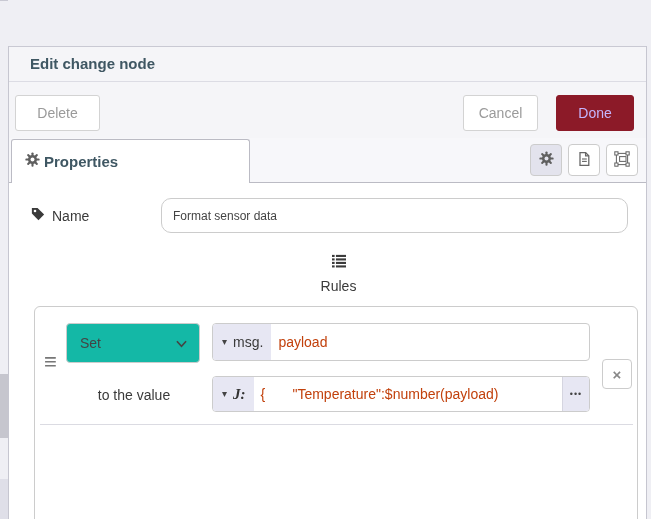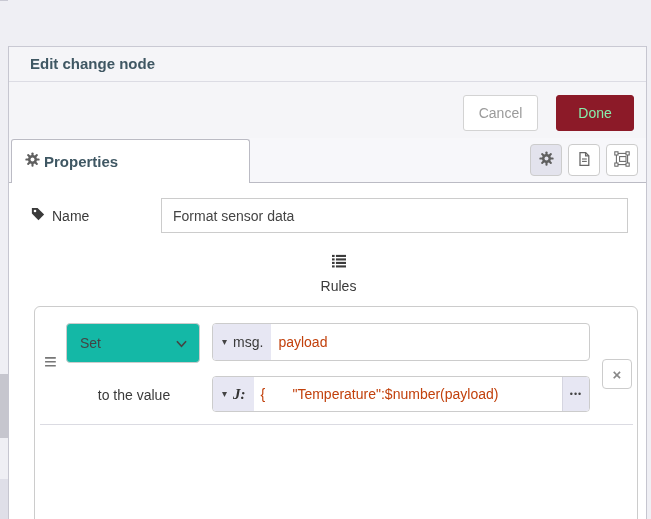--- a/index.html
+++ b/index.html
@@ -20,37 +20,37 @@
 
   .hdr{height:36px;background:#F5F5F8;border-top:1px solid #C9C9D3;border-bottom:1px solid #DCDCE4;box-sizing:border-box;}
   .hdr-title{padding-left:21px;line-height:33px;font-size:15px;font-weight:bold;color:#3F5763;}
 
   .toolbar{height:56px;background:#F5F5F8;position:relative;}
   .btn{position:absolute;top:13px;height:36px;box-sizing:border-box;background:#fff;
     border:1px solid #D3D3D3;border-radius:3px;color:#9A9A9A;font-size:14px;
     font-family:"Liberation Sans",sans-serif;cursor:pointer;}
   .btn-delete{left:6px;width:85px;}
   .btn-cancel{right:108px;width:75px;}
-  .btn-done{right:12px;width:78px;background:#8C1A28;border-color:#8C1A28;color:#86efac;font-weight:500;}
+  .btn-done{right:12px;width:78px;background:#8C1A28;border-color:#8C1A28;color:#c4b5fd;font-weight:500;}
 
   .tabbar{height:45px;background:#F7F7FA;border-bottom:1px solid #BBBBC4;box-sizing:border-box;position:relative;}
   .tab{position:absolute;left:2px;top:1px;width:239px;height:44px;background:#fff;
     border:1px solid #BBBBC4;border-bottom:none;border-radius:3px 3px 0 0;box-sizing:border-box;
     display:flex;align-items:center;gap:4px;padding-left:13px;cursor:pointer;}
   .tab-label{font-size:15px;font-weight:bold;color:#3F5763;}
   .tabbar-actions{position:absolute;right:8px;top:6px;display:flex;gap:6px;}
   .icon-btn{width:32px;height:32px;box-sizing:border-box;background:#fff;border:1px solid #CCC;
     border-radius:4px;display:flex;align-items:center;justify-content:center;cursor:pointer;padding:0;}
   .icon-btn.active{background:#E3E3ED;}
 
   .form{padding:15px 0 0 22px;background:#fff;}
   .name-row{display:flex;align-items:center;height:35px;}
   .fld-label{display:flex;align-items:center;gap:7px;width:130px;font-size:14px;color:#3A3A3A;}
-  .name-input{width:467px;height:35px;box-sizing:border-box;border:1px solid #CCC;border-radius:0;
-    padding-left:11px;font-size:14px;color:#444;font-family:"Liberation Sans",sans-serif;outline:none;}
+  .name-input{width:467px;height:35px;box-sizing:border-box;border:1px solid #CCC;border-radius:10px;
+    padding-left:11px;font-size:12px;color:#444;font-family:"Liberation Sans",sans-serif;outline:none;}
   .rules-label{margin-top:21px;display:flex;align-items:center;gap:7px;font-size:14px;color:#3A3A3A;flex-direction:column;}
 
   .rule-container{position:relative;margin-top:12px;margin-left:3px;width:604px;height:320px;
     border:1px solid #CCC;border-radius:6px;box-sizing:border-box;background:#fff;}
   .drag-handle{position:absolute;left:9px;top:44px;font-size:22px;font-weight:bold;color:#777;cursor:grab;line-height:1;}
   .action-select{position:absolute;left:31px;top:16px;width:134px;height:40px;box-sizing:border-box;
     border:1px solid #CCC;border-radius:4px;background:#14b8a6;display:flex;align-items:center;
     justify-content:space-between;padding:0 12px 0 13px;font-size:14px;color:#444;cursor:pointer;}
   .grp{position:absolute;display:flex;border:1px solid #CCC;border-radius:4px;background:#fff;
     box-sizing:border-box;overflow:hidden;align-items:stretch;}
@@ -79,20 +79,21 @@
   <div class="strip-bottom"></div>
 </div>
 
 <div class="dialog">
 
   <div class="hdr">
     <div class="hdr-title">Edit change node</div>
   </div>
 
   <div class="toolbar">
+    <button class="btn btn-delete">Delete</button>
     <button class="btn btn-cancel">Cancel</button>
     <button class="btn btn-done">Done</button>
   </div>
 
   <div class="tabbar">
     <div class="tab">
       <span>
         <svg viewBox="0 0 20 20" width="15" height="15">
           <g fill="#5F5F5F">
             <rect x="8.6" y="0.5" width="2.8" height="19" rx="1.2"></rect>

